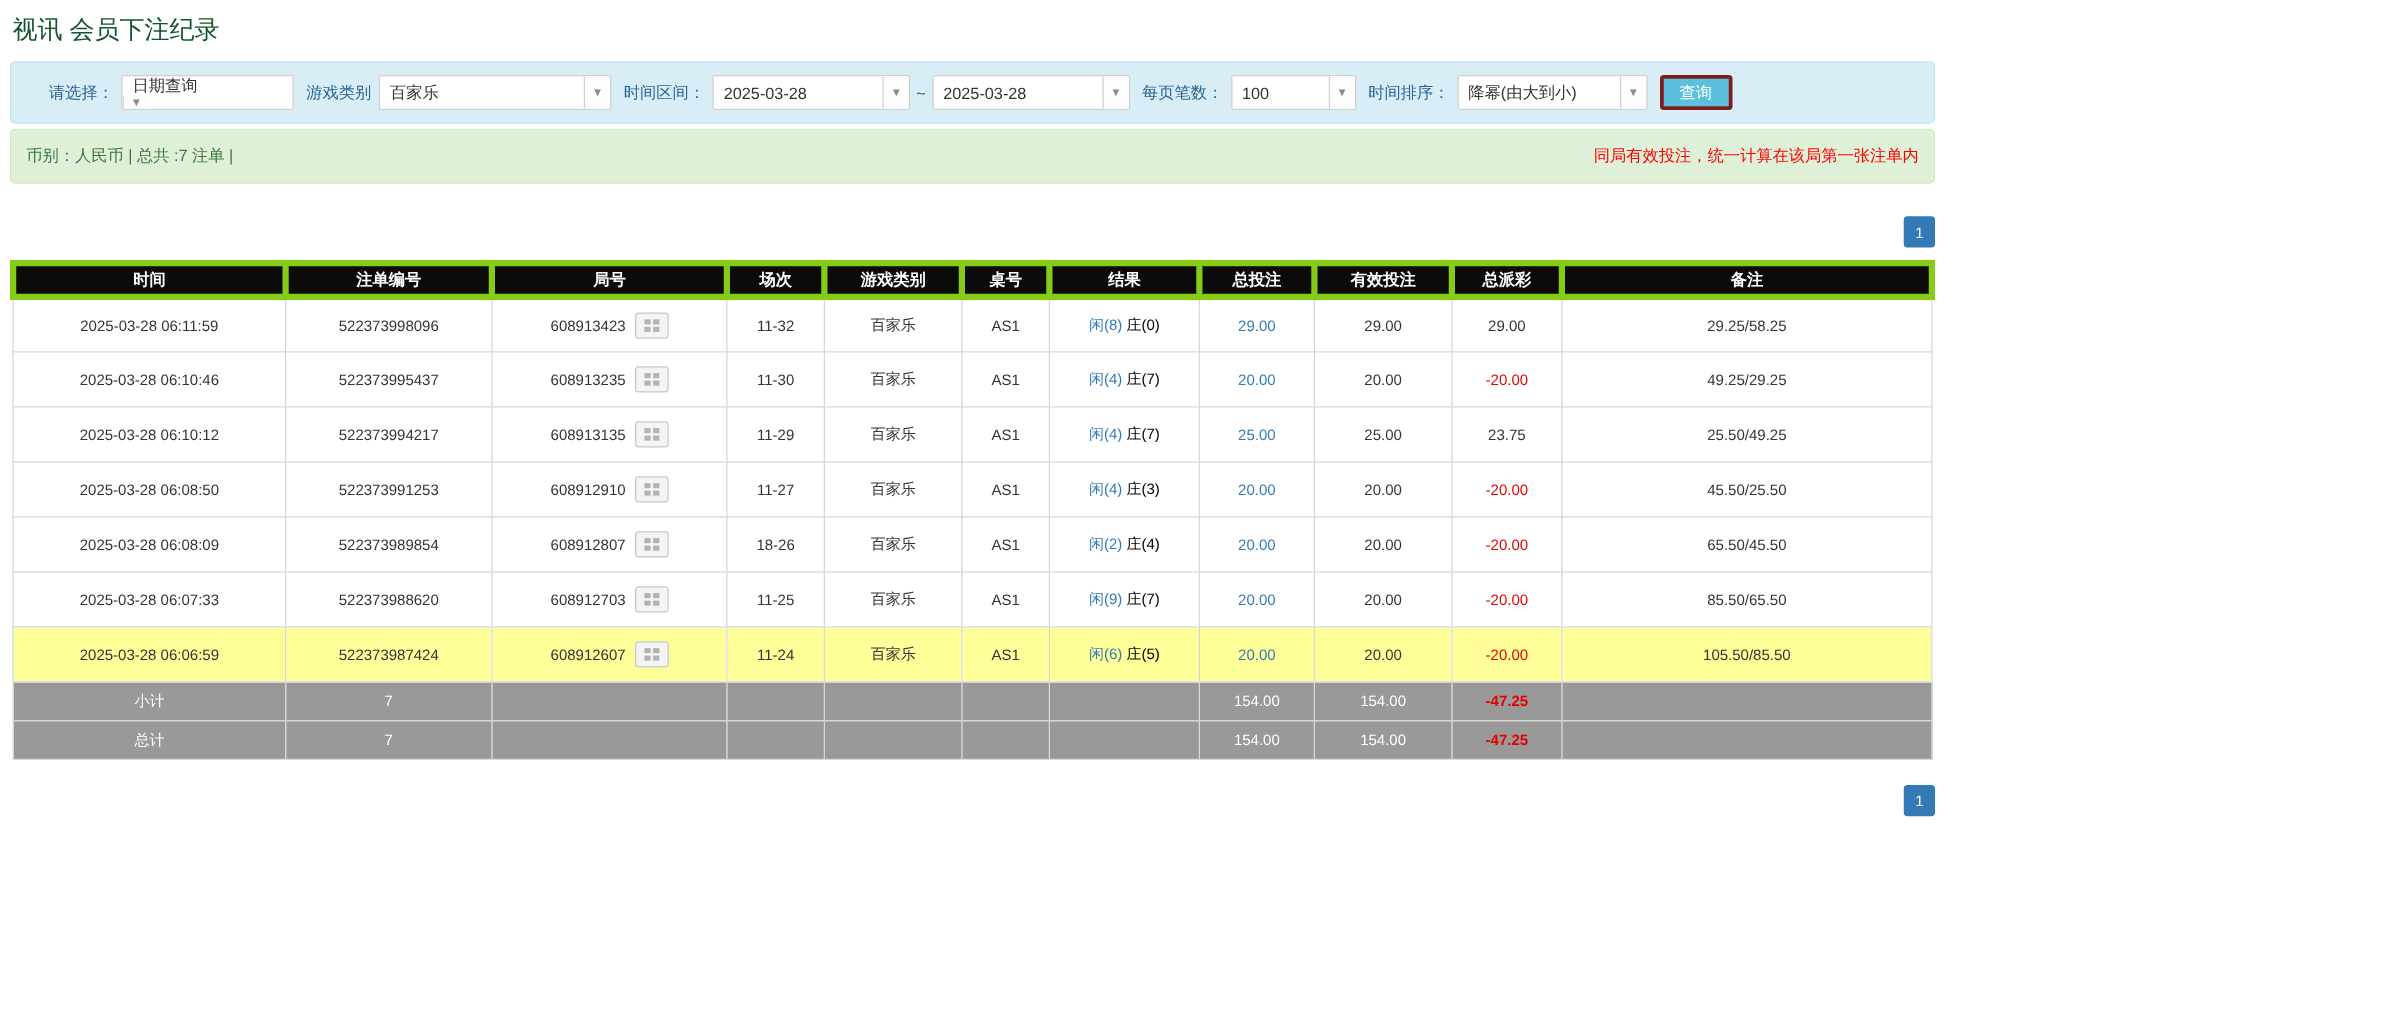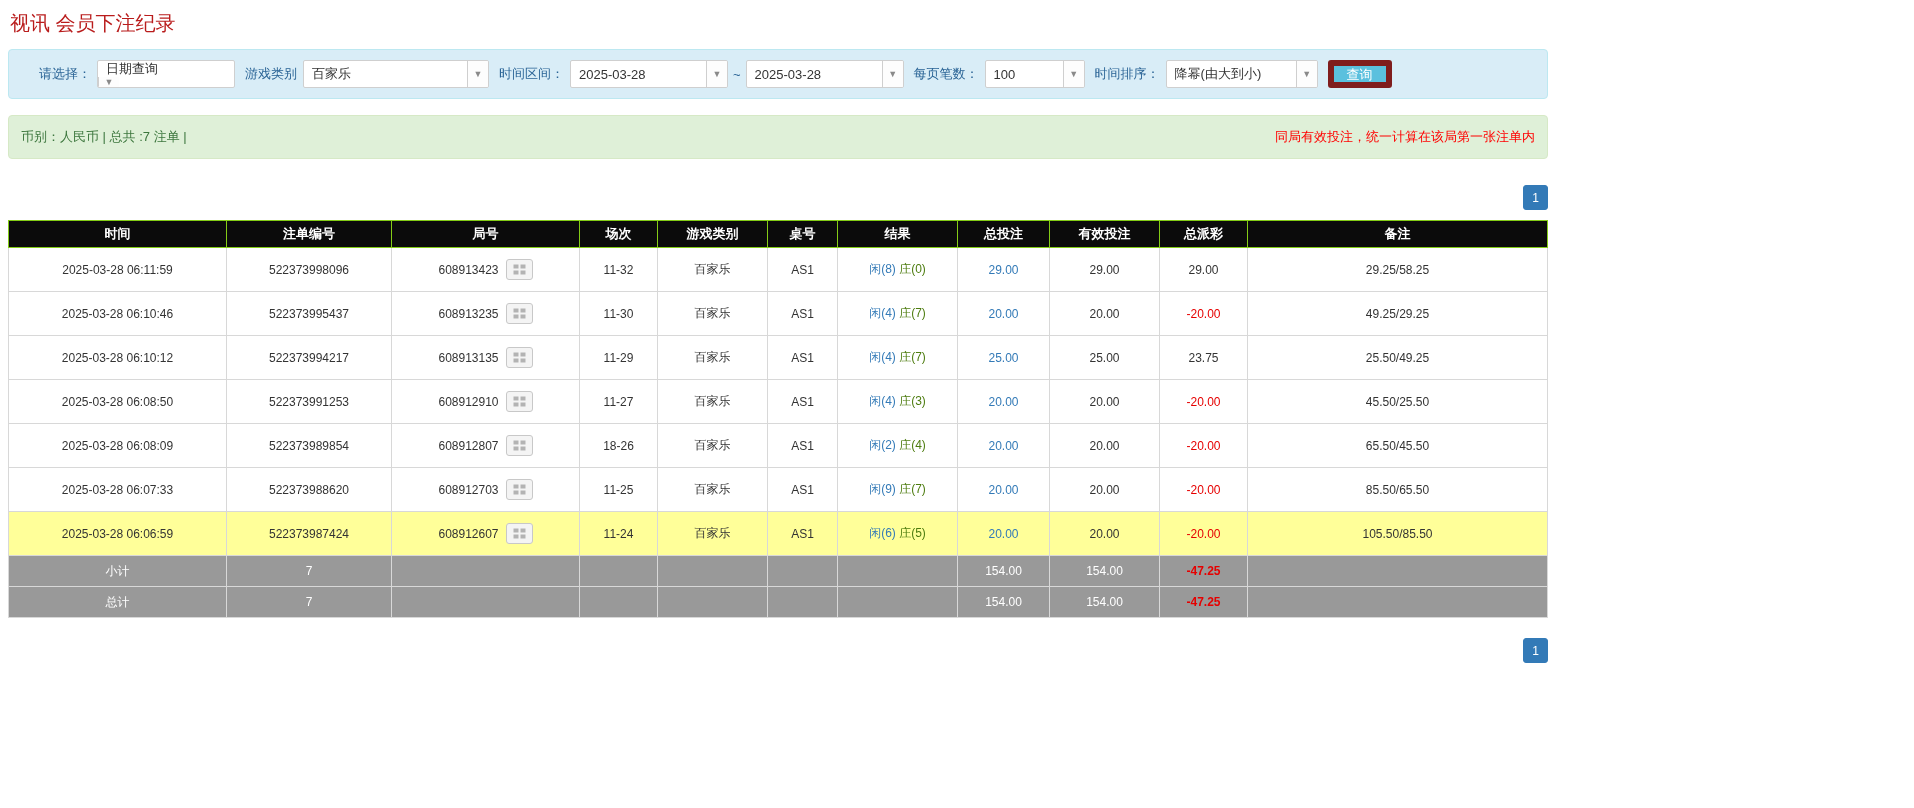--- a/index.html
+++ b/index.html
@@ -7,21 +7,21 @@
   body {
     font-family: "Liberation Sans", "DejaVu Sans", sans-serif;
     color: #333;
     font-size: 13px;
   }
   .page { width: 1556px; padding: 8px 8px 20px 8px; }
 
   .page-title {
     font-size: 20px;
     font-weight: 400;
-    color: #b91c1c;
+    color: #14532d;
     padding: 2px 2px 12px 2px;
   }
 
   
   .filter-bar {
     background: #d9edf7;
     border: 1px solid #bce8f1;
     border-radius: 4px;
     padding: 10px 20px;
     display: flex;
@@ -63,38 +63,38 @@
     cursor: pointer;
   }
   .w-query { width: 138px; flex-direction: column; }
   .w-game  { width: 186px; }
   .w-date  { width: 158px; }
   .w-size  { width: 100px; }
   .w-sort  { width: 152px; }
   .tilde { color: #2a6496; margin: 0 5px; }
   .search-btn {
     background: #5bc0de;
-    border: 6px solid #7f1d1d;
+    border: 3px solid #7f1d1d;
     color: #fff;
     font-size: 13px;
     height: 28px;
     padding: 0 13px;
     border-radius: 3px;
     margin-left: 10px;
     cursor: pointer;
     font-family: inherit;
     text-align: center;
   }
 
   
   .summary-bar {
     background: #dff0d8;
     border: 1px solid #d6e9c6;
     border-radius: 4px;
-    margin-top: 16px;
+    margin-top: 4px;
     padding: 12px 12px;
     display: flex;
     justify-content: space-between;
     align-items: center;
     color: #3c763d;
     font-size: 13px;
   }
   .notice { color: #ff0000; }
 
   
@@ -119,21 +119,21 @@
     border-collapse: collapse;
     table-layout: fixed;
   }
   thead th {
     background: #0b0b0b;
     color: #fff;
     font-weight: bold;
     font-size: 13px;
     height: 27px;
     text-align: center;
-    border: 1px solid #84cc16;
+    border: 5px solid #84cc16;
     padding: 2px;
   }
   tbody td {
     background: #fff;
     height: 44px;
     text-align: center;
     font-size: 12px;
     color: #333;
     border: 1px solid #d8d8d8;
     padding: 4px;
@@ -147,21 +147,21 @@
     text-align: center;
     font-size: 12px;
     border: 1px solid #d8d8d8;
     padding: 4px;
   }
   .footer-row td.neg { color: #e60000; font-weight: bold; }
 
   .bet-link { color: #337ab7; cursor: pointer; text-decoration: none; }
   td.neg { color: #e60000; }
   .player { color: #337ab7; }
-  .banker { color: #4d7c0f; }
+  .banker { color: #000000; }
 
   .round-wrap { display: inline-flex; align-items: center; justify-content: center; gap: 7px; }
   .icon-btn {
     display: inline-flex;
     align-items: center;
     justify-content: center;
     width: 27px;
     height: 21px;
     border: 1px solid #c8c8c8;
     border-radius: 3px;

